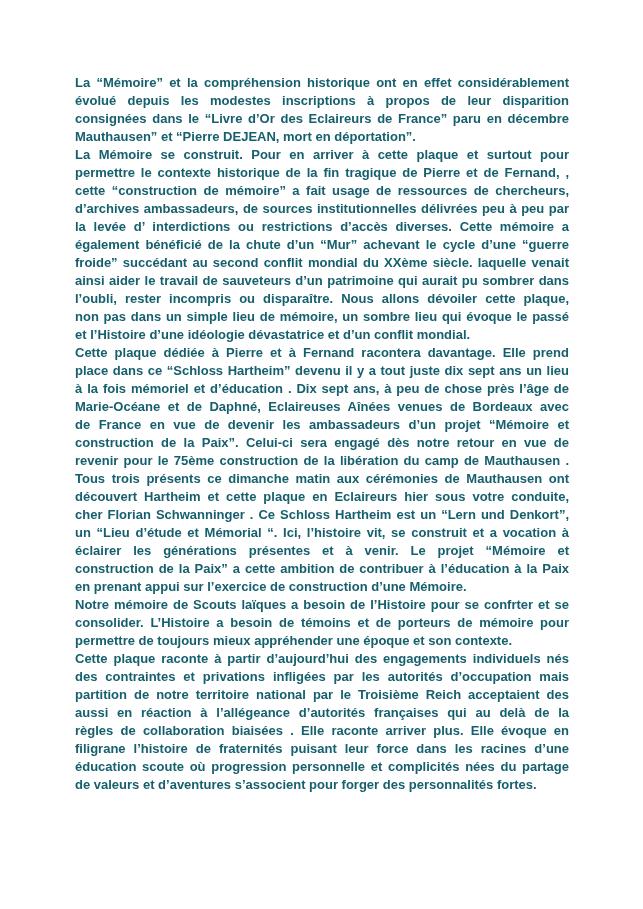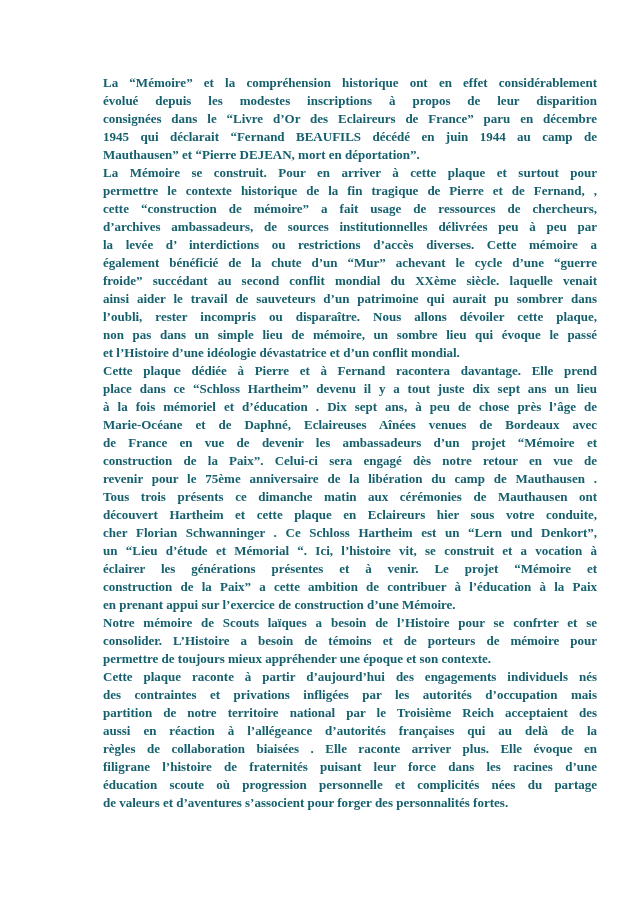--- a/index.html
+++ b/index.html
@@ -16,26 +16,25 @@
     position: relative;
     width: 643px;
     height: 909px;
     background: #ffffff;
   }
   .text-block {
     position: absolute;
     left: 75px;
     top: 74px;
     width: 494px;
-    font-family: Liberation Serif, serif;
+    font-family: Liberation Sans, sans-serif;
     font-weight: bold;
     font-size: 13px;
     line-height: 18px;
     color: #16606e;
-    margin-left: 28px;
     -webkit-font-smoothing: antialiased;
   }
   .paragraph {
     margin: 0;
     padding: 0;
   }
   .line {
     text-align: justify;
     text-align-last: justify;
     white-space: normal;
@@ -46,21 +45,20 @@
 </style>
 </head>
 <body>
 
 <div class="page" style="background: rgb(255, 255, 255);">
   <div class="text-block" style="color: rgb(22, 96, 110);">
       <div class="paragraph">
         <div class="line">La “Mémoire” et la compréhension historique ont en effet considérablement</div>
         <div class="line">évolué depuis les modestes inscriptions à propos de leur disparition</div>
         <div class="line">consignées dans le “Livre d’Or des Eclaireurs de France” paru en décembre</div>
-        <div class="line">1945 qui déclarait “Fernand BEAUFILS décédé en juin 1944 au camp de</div>
         <div class="line last">Mauthausen” et “Pierre DEJEAN, mort en déportation”.</div>
       </div>
       <div class="paragraph">
         <div class="line">La Mémoire se construit. Pour en arriver à cette plaque et surtout pour</div>
         <div class="line">permettre le contexte historique de la fin tragique de Pierre et de Fernand, ,</div>
         <div class="line">cette “construction de mémoire” a fait usage de ressources de chercheurs,</div>
         <div class="line">d’archives ambassadeurs, de sources institutionnelles délivrées peu à peu par</div>
         <div class="line">la levée d’ interdictions ou restrictions d’accès diverses. Cette mémoire a</div>
         <div class="line">également bénéficié de la chute d’un “Mur” achevant le cycle d’une “guerre</div>
         <div class="line">froide” succédant au second conflit mondial du XXème siècle. laquelle venait</div>
@@ -69,21 +67,21 @@
         <div class="line">non pas dans un simple lieu de mémoire, un sombre lieu qui évoque le passé</div>
         <div class="line last">et l’Histoire d’une idéologie dévastatrice et d’un conflit mondial.</div>
       </div>
       <div class="paragraph">
         <div class="line">Cette plaque dédiée à Pierre et à Fernand racontera davantage. Elle prend</div>
         <div class="line">place dans ce “Schloss Hartheim” devenu il y a tout juste dix sept ans un lieu</div>
         <div class="line">à la fois mémoriel et d’éducation . Dix sept ans, à peu de chose près l’âge de</div>
         <div class="line">Marie-Océane et de Daphné, Eclaireuses Aînées venues de Bordeaux avec</div>
         <div class="line">de France en vue de devenir les ambassadeurs d’un projet “Mémoire et</div>
         <div class="line">construction de la Paix”. Celui-ci sera engagé dès notre retour en vue de</div>
-        <div class="line">revenir pour le 75ème anniversaire de la libération du camp de Mauthausen .</div>
+        <div class="line">revenir pour le 75ème construction de la libération du camp de Mauthausen .</div>
         <div class="line">Tous trois présents ce dimanche matin aux cérémonies de Mauthausen ont</div>
         <div class="line">découvert Hartheim et cette plaque en Eclaireurs hier sous votre conduite,</div>
         <div class="line">cher Florian Schwanninger . Ce Schloss Hartheim est un “Lern und Denkort”,</div>
         <div class="line">un “Lieu d’étude et Mémorial “. Ici, l’histoire vit, se construit et a vocation à</div>
         <div class="line">éclairer les générations présentes et à venir. Le projet “Mémoire et</div>
         <div class="line">construction de la Paix” a cette ambition de contribuer à l’éducation à la Paix</div>
         <div class="line last">en prenant appui sur l’exercice de construction d’une Mémoire.</div>
       </div>
       <div class="paragraph">
         <div class="line">Notre mémoire de Scouts laïques a besoin de l’Histoire pour se confrter et se</div>

